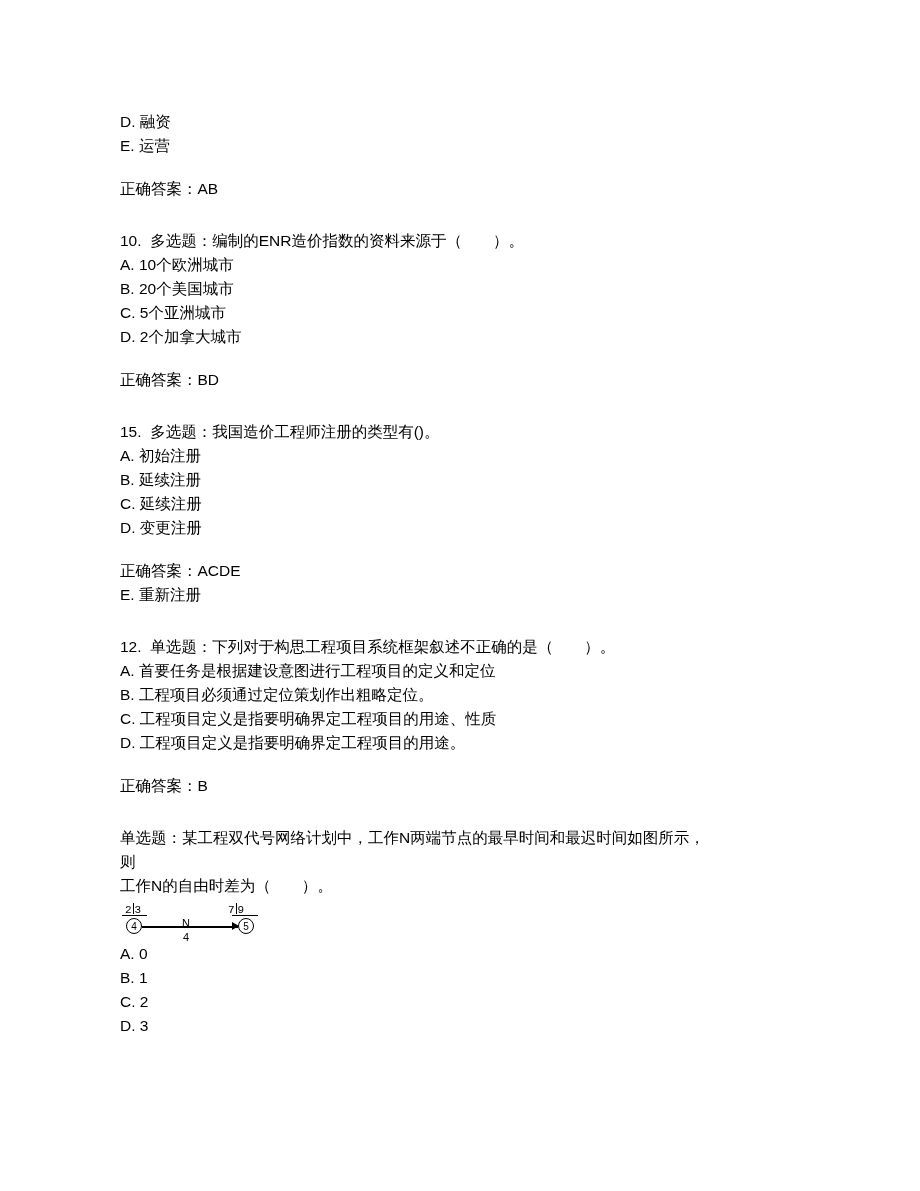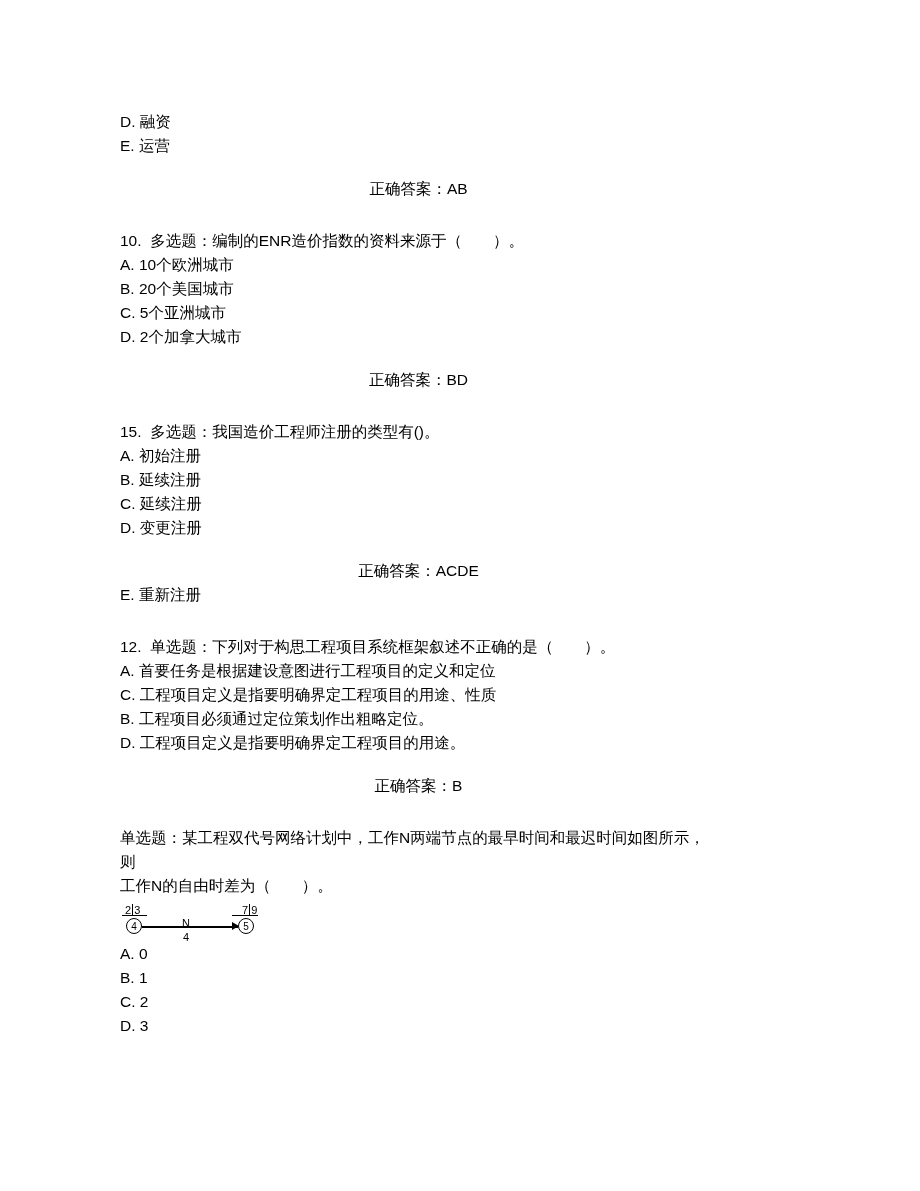--- a/index.html
+++ b/index.html
@@ -18,21 +18,20 @@
     width: 837px;
   }
   .block {
     margin-bottom: 28px;
   }
   .line {
     white-space: pre-wrap;
   }
   .answer {
     margin-top: 19px;
-    text-align: center;
   }
   .qnum {
     margin-top: 8px;
   }
   .diagram {
     position: relative;
     width: 140px;
     height: 40px;
     margin: 2px 0 2px 0;
   }
@@ -67,23 +66,24 @@
     height: 0;
     border-left: 7px solid #000;
     border-top: 4px solid transparent;
     border-bottom: 4px solid transparent;
   }
   .toplabel {
     position: absolute;
     font-size: 11px;
     top: 2px;
     white-space: nowrap;
+    font-family: Liberation Mono, monospace;
   }
   .toplabelA { left: 5px; }
-  .toplabelB { left: 122px; }
+  .toplabelB { left: 108px; }
   .sep {
     display:inline-block;
     width:1px;
     height:11px;
     background:#000;
     vertical-align: -1px;
     margin: 0 1px;
   }
   .topline {
     position:absolute;
@@ -131,22 +131,22 @@
     <div class="line">B. 延续注册</div>
     <div class="line">C. 延续注册</div>
     <div class="line">D. 变更注册</div>
     <div class="line answer">正确答案：ACDE</div>
     <div class="line">E. 重新注册</div>
   </div>
 
   <div class="block">
     <div class="line qnum">12.  单选题：下列对于构思工程项目系统框架叙述不正确的是（　　）。</div>
     <div class="line">A. 首要任务是根据建设意图进行工程项目的定义和定位</div>
+    <div class="line">B. 工程项目必须通过定位策划作出粗略定位。</div>
     <div class="line">C. 工程项目定义是指要明确界定工程项目的用途、性质</div>
-    <div class="line">B. 工程项目必须通过定位策划作出粗略定位。</div>
     <div class="line">D. 工程项目定义是指要明确界定工程项目的用途。</div>
     <div class="line answer">正确答案：B</div>
   </div>
 
   <div class="block">
     <div class="line">单选题：某工程双代号网络计划中，工作N两端节点的最早时间和最迟时间如图所示，则</div>
     <div class="line">工作N的自由时差为（　　）。</div>
 
     <div class="diagram">
       <div class="topline toplineA"></div>

